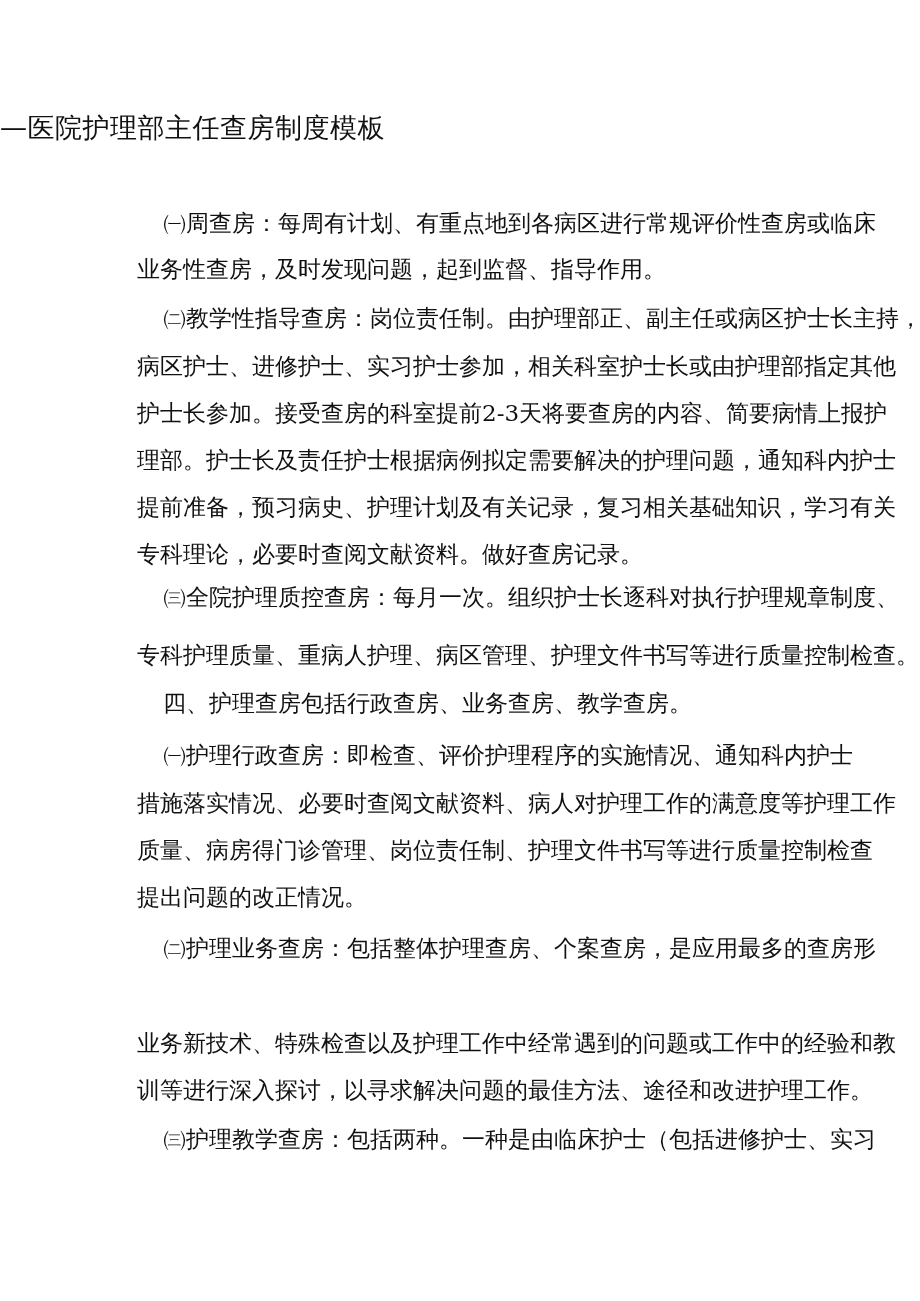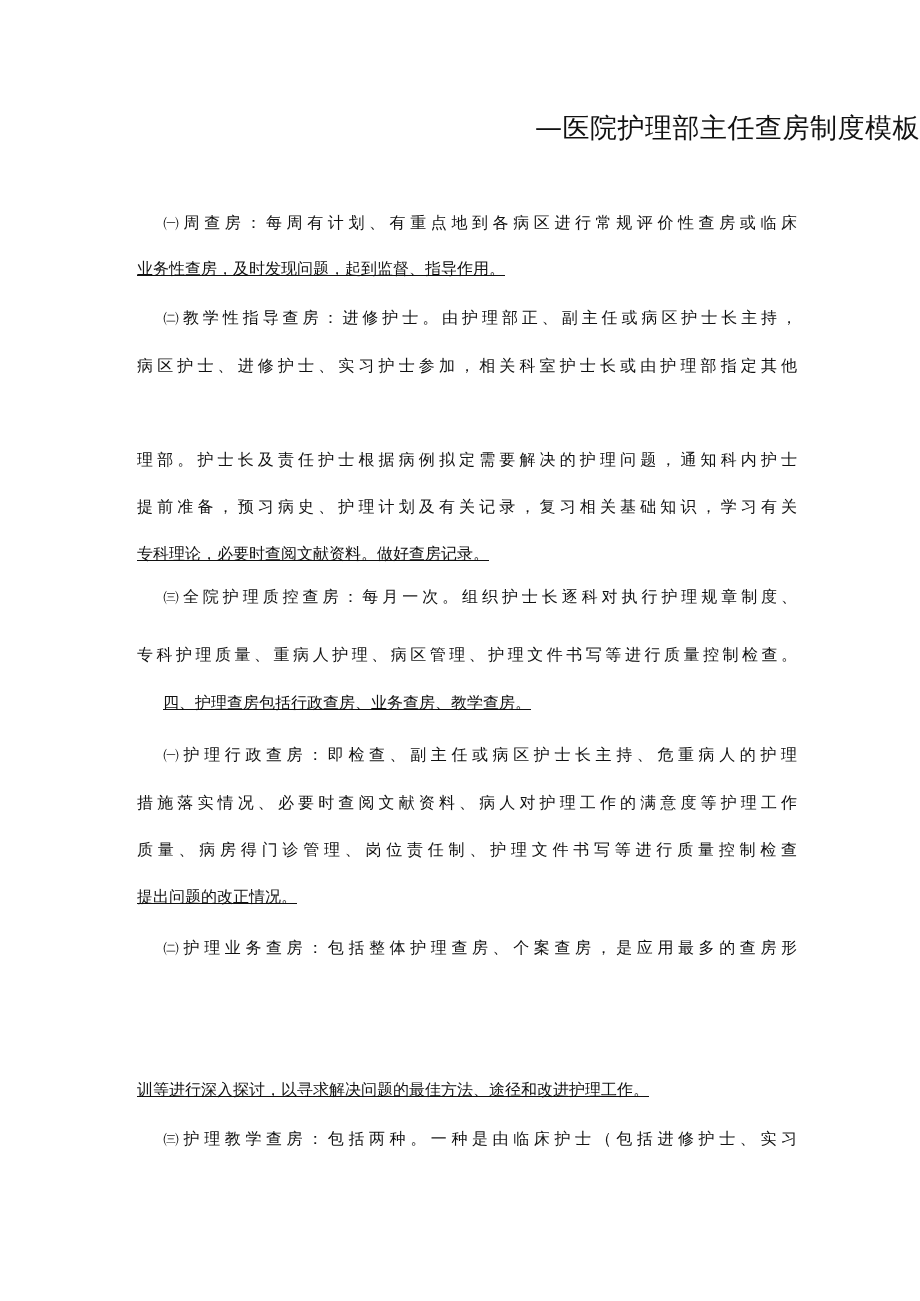--- a/index.html
+++ b/index.html
@@ -4,53 +4,55 @@
 <style>
   html, body { margin: 0; padding: 0; background: #ffffff; }
   body {
     width: 920px; height: 1301px; position: relative; overflow: hidden;
     font-family: "DejaVu Serif", "Liberation Serif", serif;
     color: #111111;
   }
   .page { position: absolute; left: 0; top: 0; width: 920px; height: 1301px; }
   .title {
     position: absolute; left: 0; width: 920px; top: 108px;
-    text-align: right; font-size: 27px; line-height: 40px;
+    text-align: left; font-size: 27px; line-height: 40px;
     letter-spacing: 0.5px; color: #111;
   }
   .line {
     position: absolute; left: 137px; width: 660px;
-    font-size: 16px; line-height: 26px; white-space: nowrap;
+    font-size: 23px; line-height: 26px; white-space: nowrap;
     color: #111; text-align: justify; text-align-last: justify;
   }
   .line.first { left: 163px; width: 634px; }
-  .line.last { text-align-last: left; text-decoration: underline; }
+  .line.last { text-align-last: left; }
 </style>
 </head>
 <body>
 
 <div class="page">
   <div class="title">—医院护理部主任查房制度模板</div>
 
   <div class="line first" style="top:210px">㈠周查房：每周有计划、有重点地到各病区进行常规评价性查房或临床</div>
   <div class="line last" style="top:256px">业务性查房，及时发现问题，起到监督、指导作用。</div>
 
-  <div class="line first" style="top:305px">㈡教学性指导查房：进修护士。由护理部正、副主任或病区护士长主持，</div>
+  <div class="line first" style="top:305px">㈡教学性指导查房：岗位责任制。由护理部正、副主任或病区护士长主持，</div>
   <div class="line" style="top:353px">病区护士、进修护士、实习护士参加，相关科室护士长或由护理部指定其他</div>
+  <div class="line" style="top:400px">护士长参加。接受查房的科室提前2-3天将要查房的内容、简要病情上报护</div>
   <div class="line" style="top:447px">理部。护士长及责任护士根据病例拟定需要解决的护理问题，通知科内护士</div>
   <div class="line" style="top:494px">提前准备，预习病史、护理计划及有关记录，复习相关基础知识，学习有关</div>
   <div class="line last" style="top:541px">专科理论，必要时查阅文献资料。做好查房记录。</div>
 
   <div class="line first" style="top:584px">㈢全院护理质控查房：每月一次。组织护士长逐科对执行护理规章制度、</div>
   <div class="line" style="top:642px">专科护理质量、重病人护理、病区管理、护理文件书写等进行质量控制检查。</div>
 
   <div class="line first last" style="top:690px">四、护理查房包括行政查房、业务查房、教学查房。</div>
 
-  <div class="line first" style="top:742px">㈠护理行政查房：即检查、副主任或病区护士长主持、危重病人的护理</div>
+  <div class="line first" style="top:742px">㈠护理行政查房：即检查、评价护理程序的实施情况、通知科内护士</div>
   <div class="line" style="top:790px">措施落实情况、必要时查阅文献资料、病人对护理工作的满意度等护理工作</div>
   <div class="line" style="top:837px">质量、病房得门诊管理、岗位责任制、护理文件书写等进行质量控制检查</div>
   <div class="line last" style="top:884px">提出问题的改正情况。</div>
 
   <div class="line first" style="top:935px">㈡护理业务查房：包括整体护理查房、个案查房，是应用最多的查房形</div>
+  <div class="line" style="top:1030px">业务新技术、特殊检查以及护理工作中经常遇到的问题或工作中的经验和教</div>
   <div class="line first" style="top:1126px">㈢护理教学查房：包括两种。一种是由临床护士（包括进修护士、实习</div>
 
   <div class="line last" style="top:1077px">训等进行深入探讨，以寻求解决问题的最佳方法、途径和改进护理工作。</div>
 </div>
 
 </body></html>

